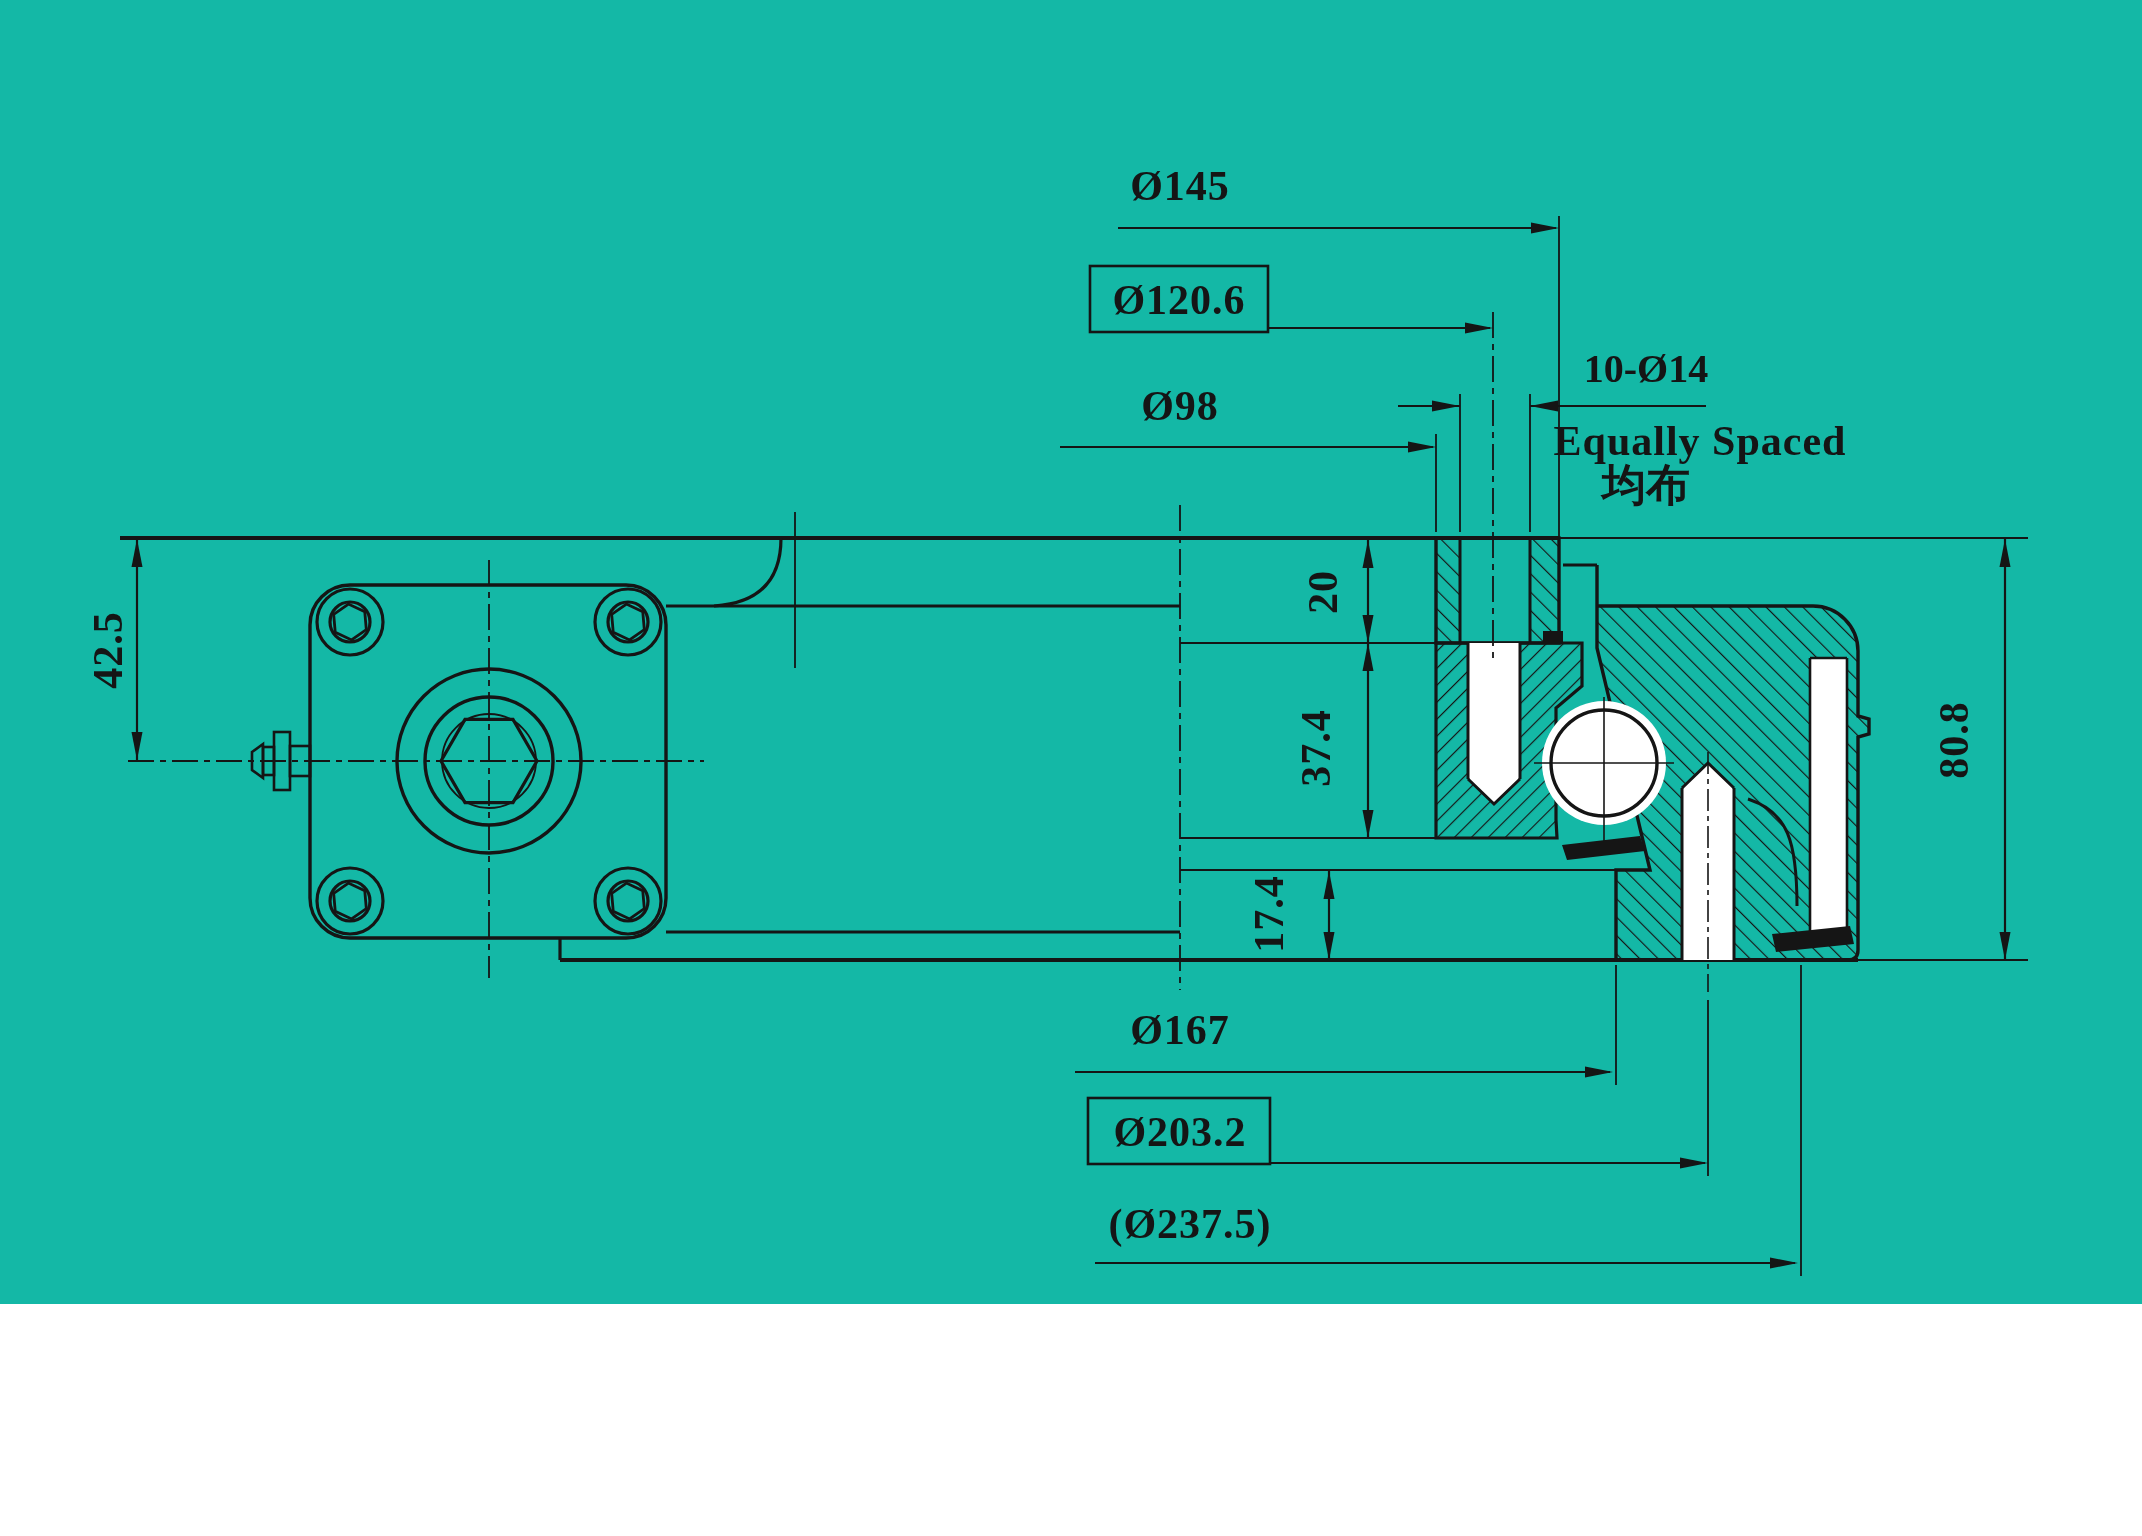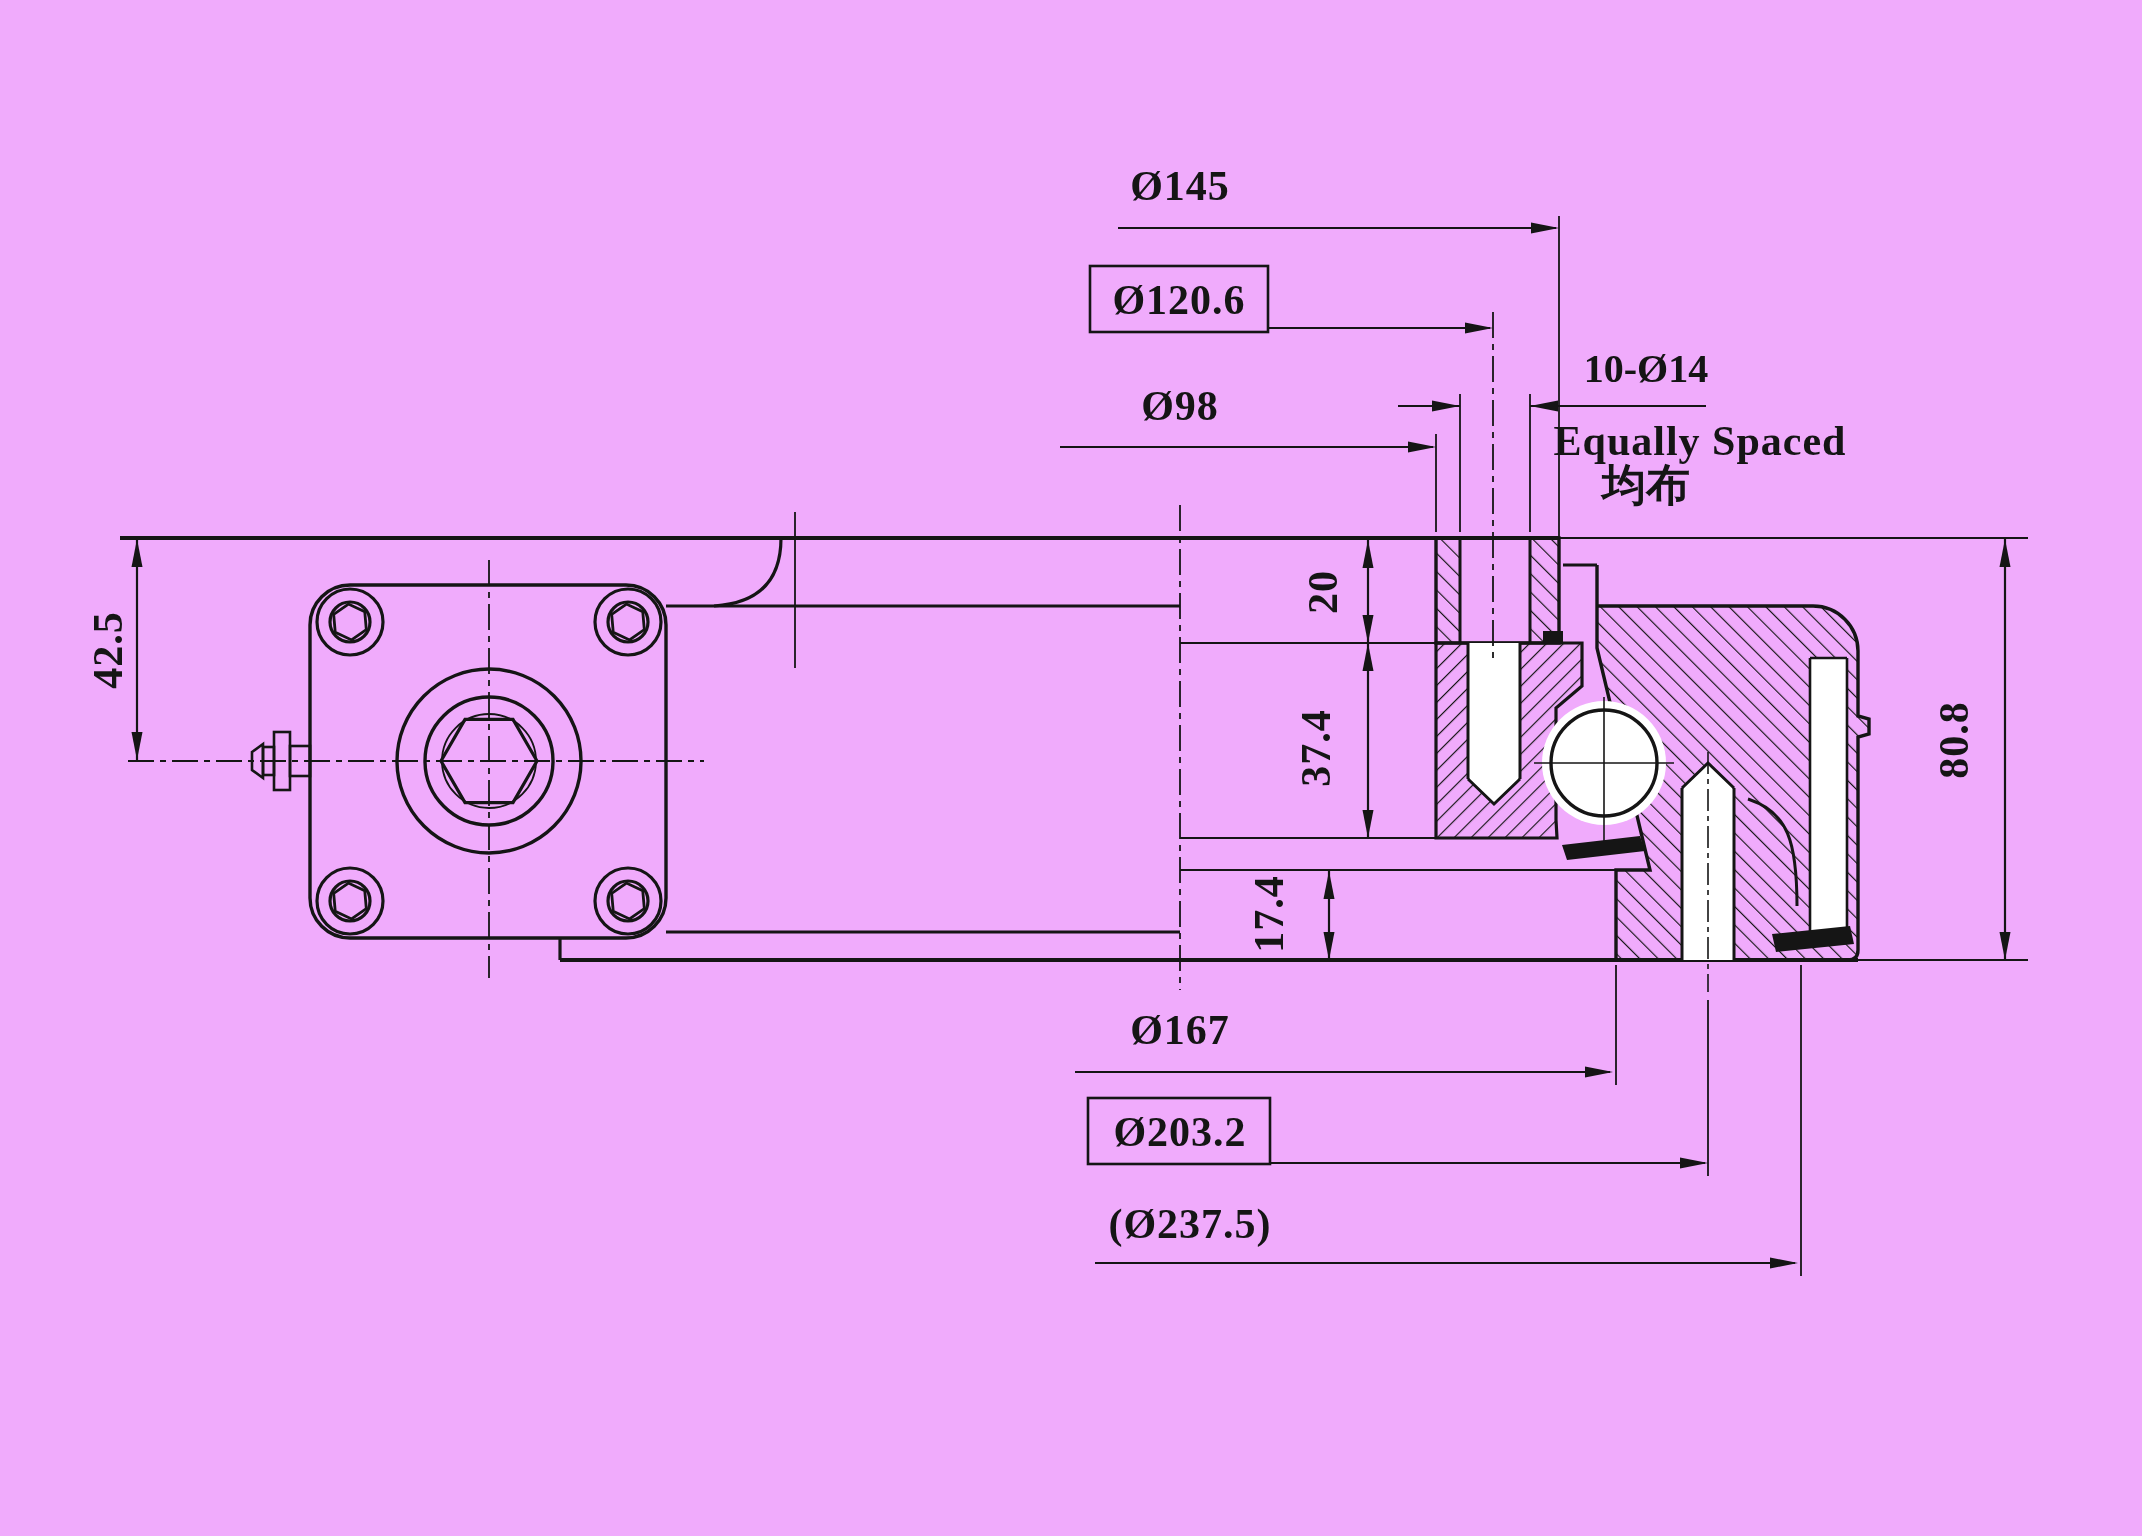--- a/index.html
+++ b/index.html
@@ -1,16 +1,16 @@
 <!DOCTYPE html>
 <html><head>
 <meta charset="utf-8">
 <style>
   html,body{margin:0;padding:0;background:#ffffff;}
-  .stage{width:2142px;height:1536px;background:#f0abfc;position:relative;font-family:"Liberation Serif","DejaVu Serif",serif;}
+  .stage{width:2142px;height:1304px;background:#14b8a6;position:relative;font-family:"Liberation Serif","DejaVu Serif",serif;}
   svg{display:block;}
   text{font-family:"Liberation Serif","DejaVu Serif",serif;font-weight:bold;fill:#151515;}
   .dim{font-size:42px;letter-spacing:1px;}
   .dim-s{font-size:40px;}
   .cjk{font-size:44px;}
 </style>
 </head>
 <body>
 
 <div class="stage">

